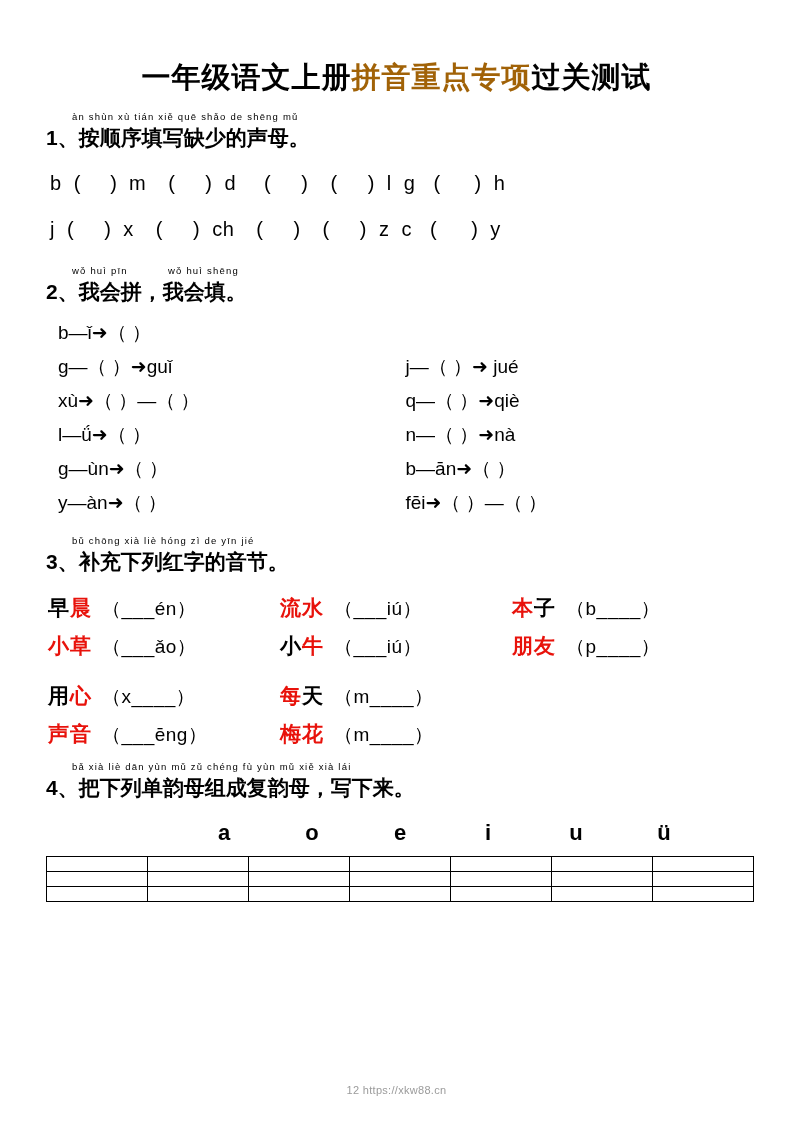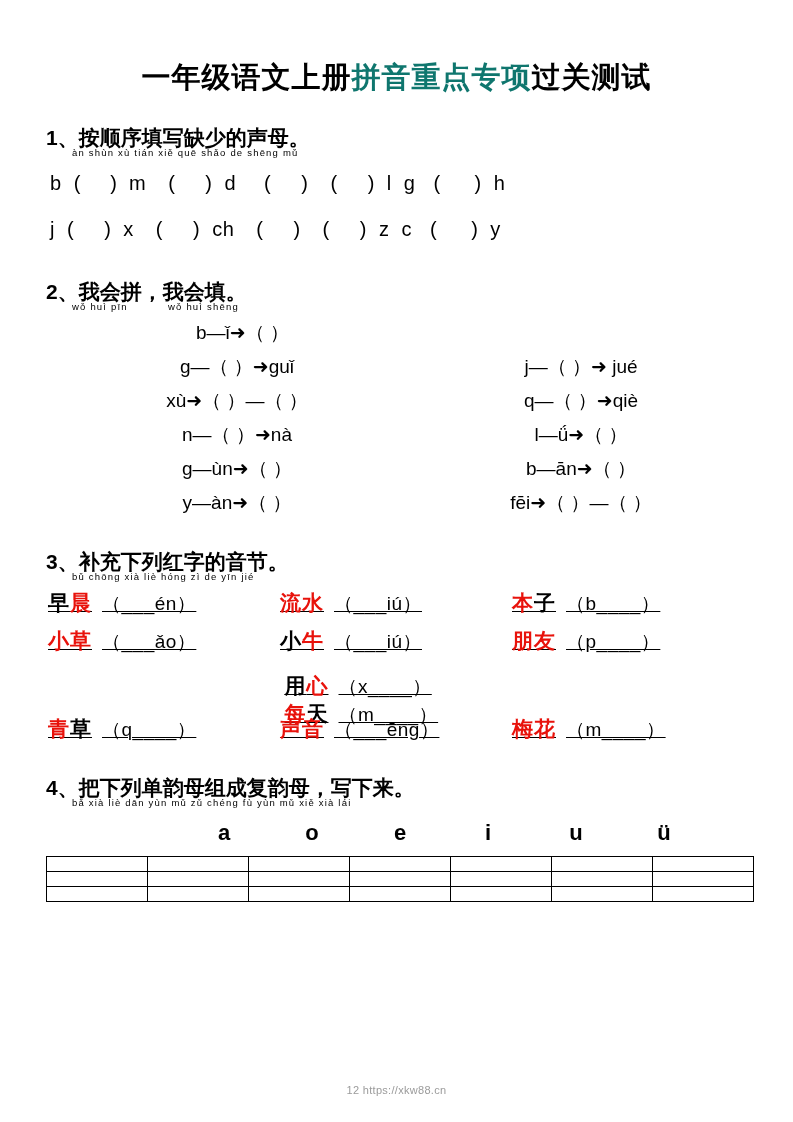--- a/index.html
+++ b/index.html
@@ -27,21 +27,21 @@
   .title {
     text-align: center;
     font-family: "Liberation Serif", serif;
     font-weight: bold;
     font-size: 29px;
     letter-spacing: 1px;
     margin-top: 14px;
     margin-bottom: 26px;
     white-space: nowrap;
   }
-  .title .red { color: #0f766e; }
+  .title .red { color: #a16207; }
 
   
   .section-head {
     position: relative;
     font-family: "Liberation Serif", serif;
     font-weight: bold;
     font-size: 21px;
     margin: 0 0 6px 6px;
     height: 30px;
     white-space: nowrap;
@@ -51,40 +51,38 @@
     font-weight: bold;
   }
   .ruby-strip {
     position: absolute;
     top: -13px;
     font-size: 9.5px;
     font-family: "Liberation Sans", sans-serif;
     font-weight: normal;
     letter-spacing: 1.2px;
     white-space: nowrap;
-    margin-top: 36px;
   }
 
   
   .letter-row {
     font-size: 20px;
     letter-spacing: 0.5px;
     margin: 0 0 0 10px;
     height: 46px;
     line-height: 46px;
     white-space: nowrap;
   }
   .letter-row .sp { display: inline-block; width: 12px; }
   .letter-row .paren { letter-spacing: 0; }
 
   
   .s2 {
-    margin-left: 25px;
+    margin-left: 18px;
     margin-top: 4px;
-    text-align: center;
   }
   .s2-row {
     display: flex;
     height: 34px;
     align-items: center;
     font-size: 19px;
     white-space: nowrap;
   }
   .s2-col {
     width: 355px;
@@ -92,25 +90,24 @@
   }
 
   
   .s3 {
     margin-left: 8px;
     margin-top: 6px;
   }
   .s3-row {
     display: flex;
     height: 38px;
-    align-items: center;
-    white-space: nowrap;
-    text-decoration: underline;
-  }
-  .s3-row.gap { margin-top: 12px; flex-direction: column; }
+    align-items: flex-end;
+    white-space: nowrap;
+  }
+  .s3-row.gap { margin-top: 12px; }
   .s3-cell {
     width: 232px;
     white-space: nowrap;
   }
   .word {
     font-family: "Liberation Serif", serif;
     font-weight: bold;
     font-size: 21px;
     letter-spacing: 1px;
   }
@@ -196,22 +193,22 @@
     </div>
     <div class="s2-row">
       <div class="s2-col">g—（            ）➜guǐ</div>
       <div class="s2-col">j—（              ）➜ jué</div>
     </div>
     <div class="s2-row">
       <div class="s2-col">xù➜（         ）—（          ）</div>
       <div class="s2-col">q—（              ）➜qiè</div>
     </div>
     <div class="s2-row">
+      <div class="s2-col">l—ǘ➜（            ）</div>
       <div class="s2-col">n—（            ）➜nà</div>
-      <div class="s2-col">l—ǘ➜（            ）</div>
     </div>
     <div class="s2-row">
       <div class="s2-col">g—ùn➜（           ）</div>
       <div class="s2-col">b—ān➜（             ）</div>
     </div>
     <div class="s2-row">
       <div class="s2-col">y—àn➜（            ）</div>
       <div class="s2-col">fēi➜（          ）—（           ）</div>
     </div>
   </div>
@@ -250,23 +247,20 @@
     <div class="s3-row gap">
       <div class="s3-cell">
         <span class="word"><span class="blk">用</span><span class="red">心</span></span><span class="ans">（x____）</span>
       </div>
       <div class="s3-cell">
         <span class="word"><span class="red">每</span><span class="blk">天</span></span><span class="ans">（m____）</span>
       </div>
     </div>
 
     <div class="s3-row">
-      <div class="s3-cell">
-        <span class="word"><span class="red">青</span><span class="blk">草</span></span><span class="ans">（q____）</span>
-      </div>
       <div class="s3-cell">
         <span class="word"><span class="red">声</span><span class="red">音</span></span><span class="ans">（___ēng）</span>
       </div>
       <div class="s3-cell">
         <span class="word"><span class="red">梅</span><span class="red">花</span></span><span class="ans">（m____）</span>
       </div>
     </div>
   </div>
 
   <div class="section-head" style="margin-top:26px;">

